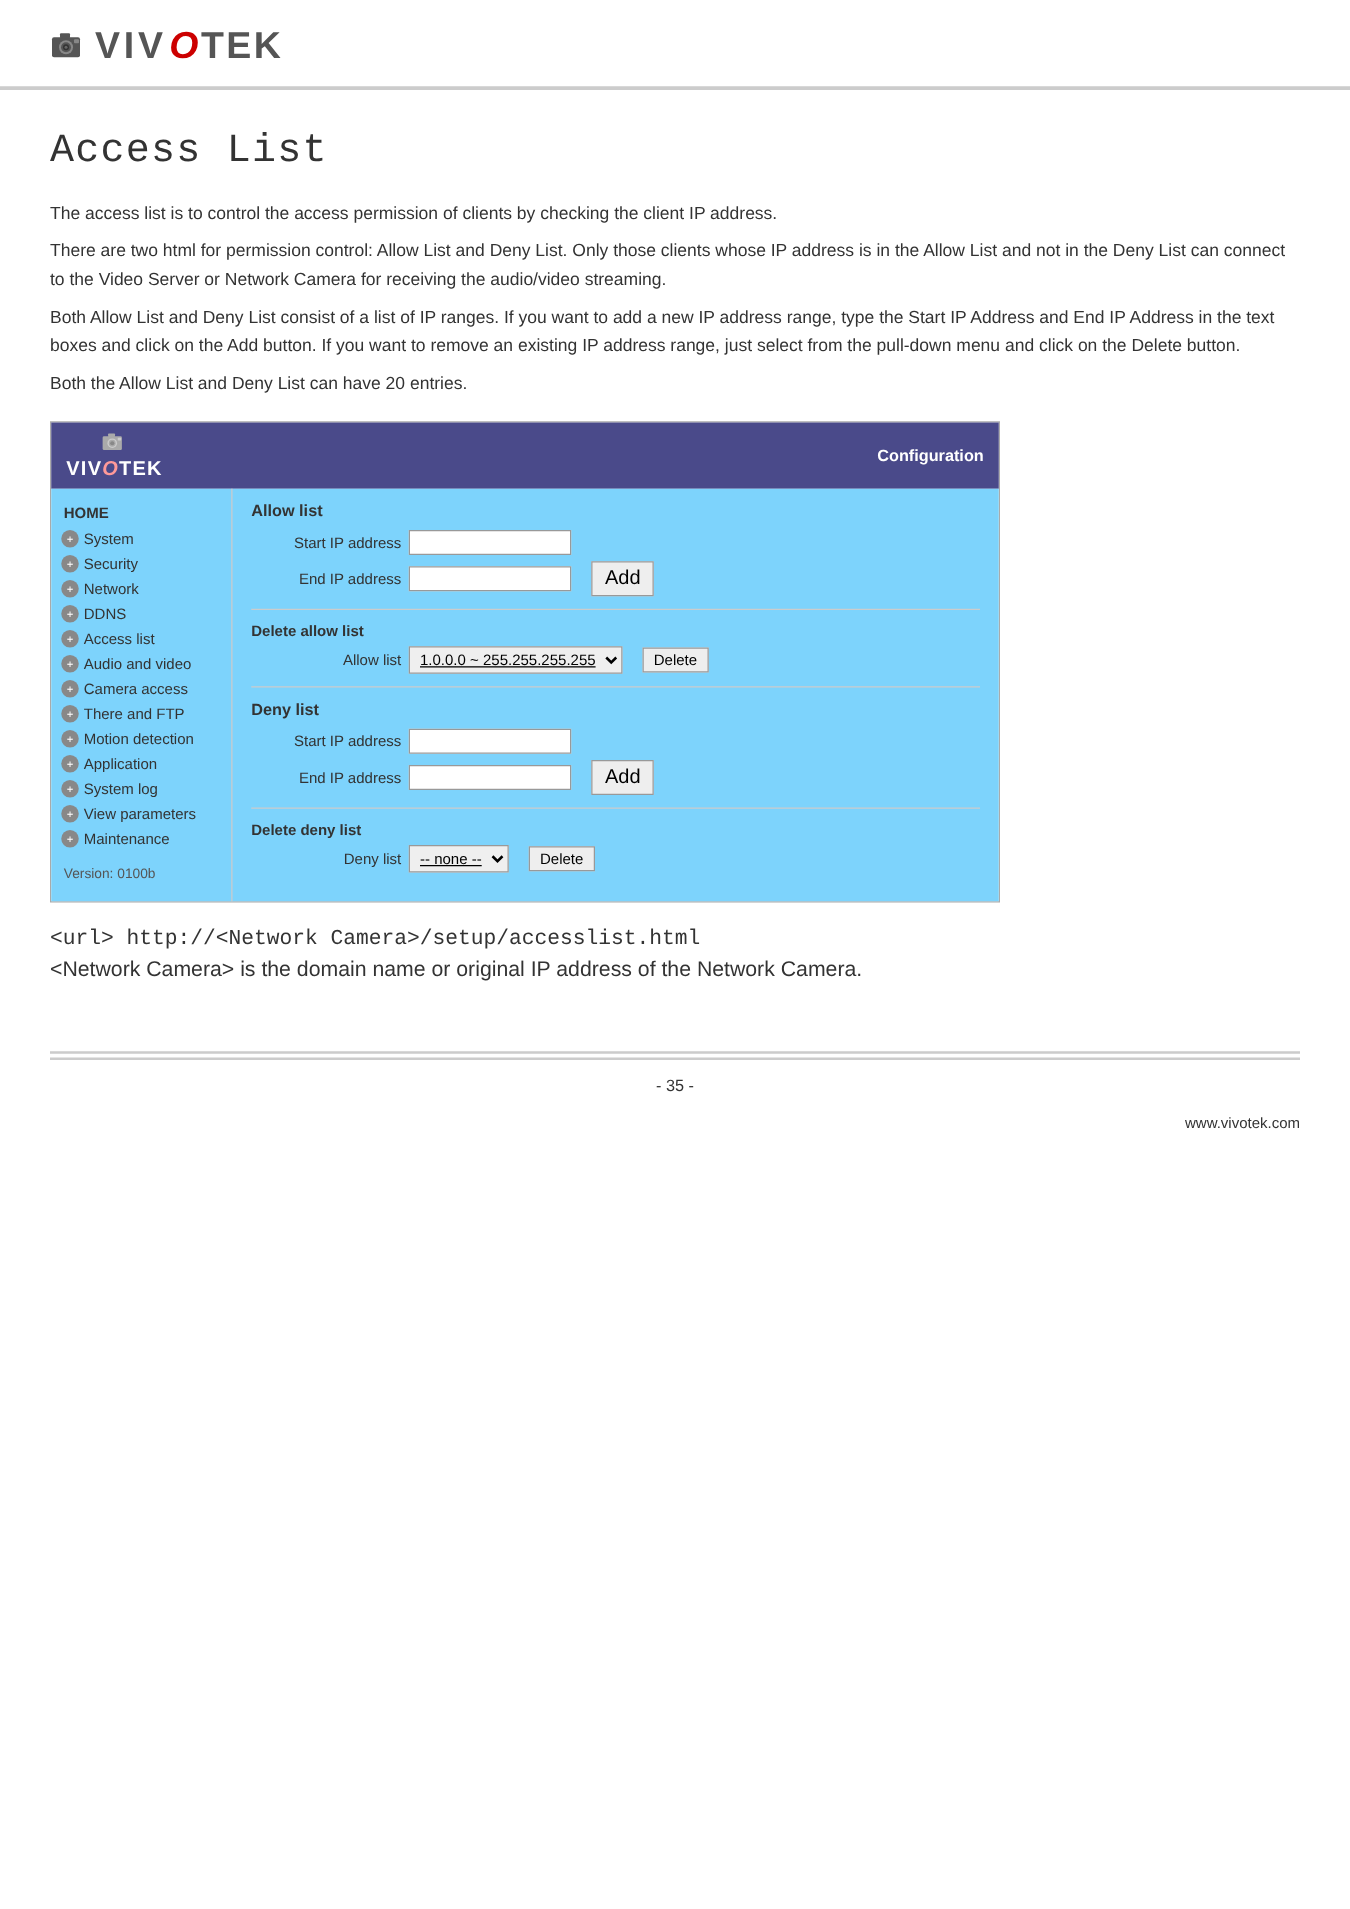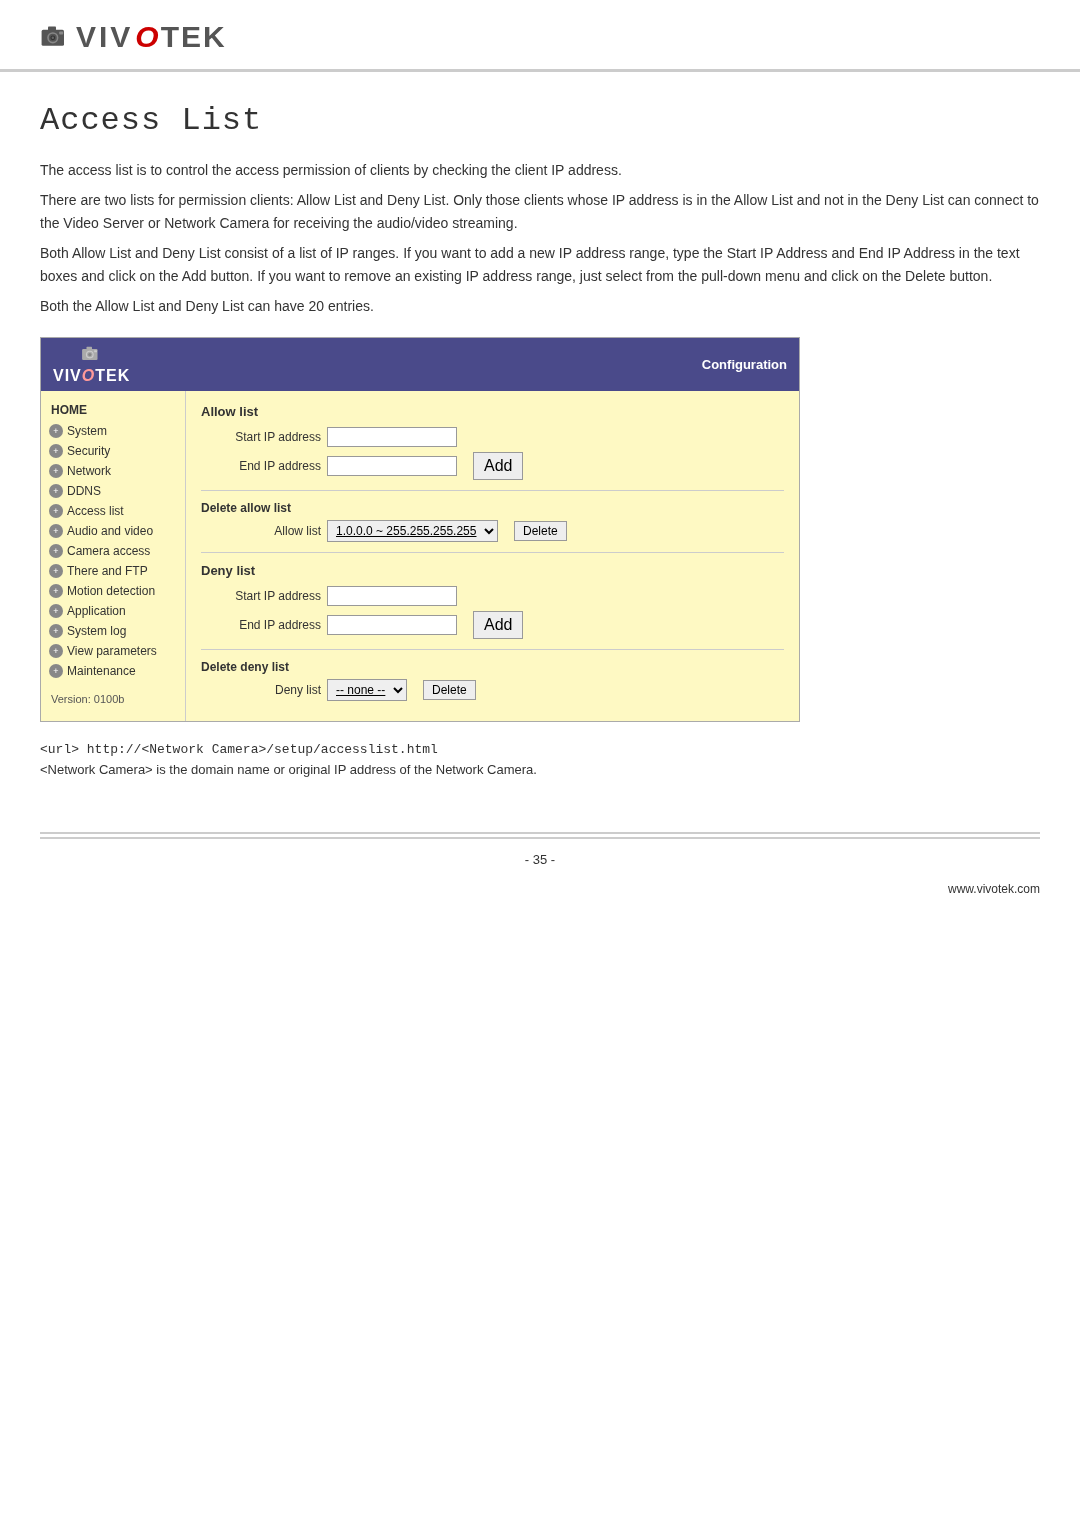--- a/index.html
+++ b/index.html
@@ -84,22 +84,21 @@
 
     .breadcrumb-bar {
       background: #6666aa;
       padding: 3px 10px;
       font-size: 12px;
       color: #fff;
     }
 
     .panel-body {
       display: flex;
-      background: #fef9c3;
-      align-items: flex-end;
+      background: #7dd3fc;
     }
 
     
     .sidebar {
       width: 145px;
       border-right: 1px solid #ccc;
       padding: 8px 0;
       font-size: 12px;
     }
 
@@ -223,21 +222,21 @@
     .url-section {
       margin-top: 15px;
       font-size: 13px;
       color: #333;
       font-family: Arial, sans-serif;
     }
 
     .url-section p {
       margin-bottom: 5px;
       font-family: 'Courier New', monospace;
-      font-size: 13px;
+      font-size: 17px;
     }
 
     .url-section p.normal-text {
       font-family: Arial, sans-serif;
     }
 
     
     .footer-dividers {
       margin-top: 30px;
     }
@@ -300,21 +299,21 @@
     </div>
   </div>
 </div>
 
 <div class="main-content">
 
   <h1 class="page-title">Access List</h1>
 
   <div class="description">
     <p>The access list is to control the access permission of clients by checking the client IP address.</p>
-    <p>There are two lists for permission clients: Allow List and Deny List. Only those clients whose IP address is in the Allow List and not in the Deny List can connect to the Video Server or Network Camera for receiving the audio/video streaming.</p>
+    <p>There are two html for permission control: Allow List and Deny List. Only those clients whose IP address is in the Allow List and not in the Deny List can connect to the Video Server or Network Camera for receiving the audio/video streaming.</p>
     <p>Both Allow List and Deny List consist of a list of IP ranges. If you want to add a new IP address range, type the Start IP Address and End IP Address in the text boxes and click on the Add button. If you want to remove an existing IP address range, just select from the pull-down menu and click on the Delete button.</p>
     <p>Both the Allow List and Deny List can have 20 entries.</p>
   </div>
 
   <div class="config-panel">
 
     <div class="config-header">
       <div class="config-logo">
         <svg width="22" height="20" viewBox="0 0 40 34">
           <rect x="2" y="8" width="28" height="20" rx="2" ry="2" fill="#aaa"></rect>

